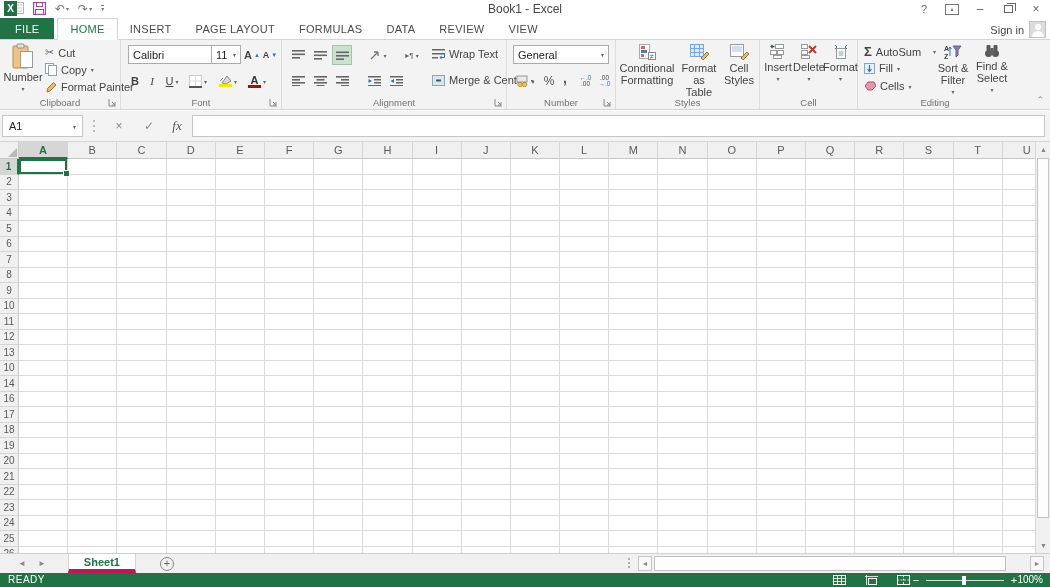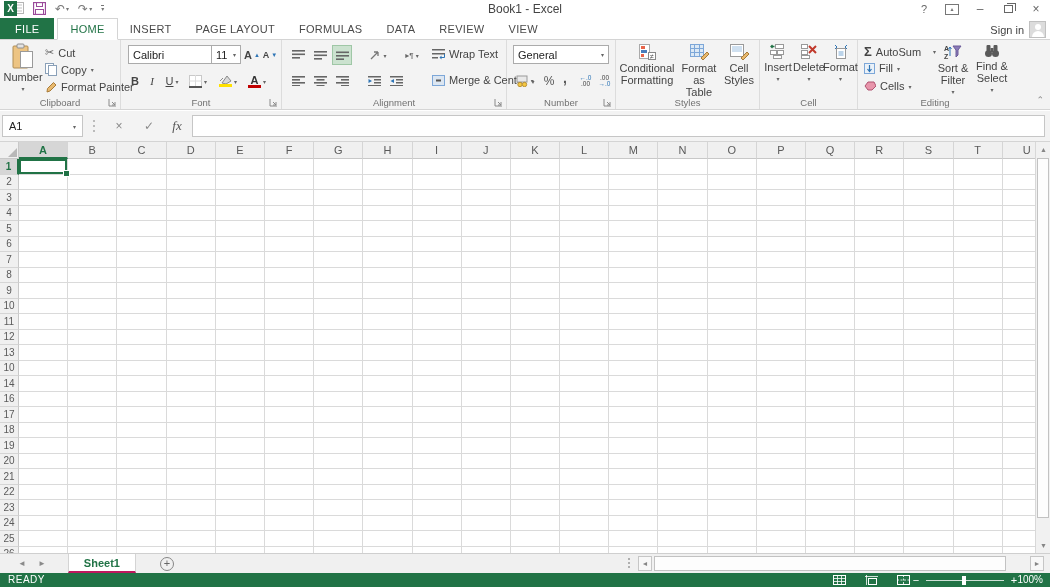--- a/index.html
+++ b/index.html
@@ -82,21 +82,21 @@
 .g-cell.selected::after{content:"";position:absolute;right:-3px;bottom:-3px;width:5px;height:5px;background:#217346;border:1px solid #fff}
 
 
 .vscroll{position:absolute;top:142px;right:0;width:15px;height:411px;background:#f1f1f1;border-left:1px solid #d8d8d8}
 .vs-btn{position:absolute;left:0;width:15px;height:15px;display:flex;align-items:center;justify-content:center;color:#868686;font-size:7px}
 .vs-thumb{position:absolute;left:1px;width:12px;background:#fdfdfd;border:1px solid #c2c2c2}
 
 
 .sheetbar{position:absolute;top:553px;left:0;width:100%;height:20px;background:#f0f0f0;border-top:1px solid #cfcfcf;display:flex;align-items:stretch}
 .nav-arrows{display:flex;align-items:center;gap:12px;padding:0 10px 0 18px;color:#8a8a8a;font-size:8px}
-.sheet-tab{background:#fff;border-left:1px solid #d4d4d4;border-right:1px solid #d4d4d4;border-bottom:2px solid #be185d;color:#217346;font-weight:bold;font-size:11px;display:flex;align-items:center;padding:0 15px;margin-left:12px}
+.sheet-tab{background:#fff;border-left:1px solid #d4d4d4;border-right:1px solid #d4d4d4;border-bottom:4px solid #be185d;color:#217346;font-weight:bold;font-size:11px;display:flex;align-items:center;padding:0 15px;margin-left:12px}
 .newsheet{width:14px;height:14px;border:1px solid #868686;border-radius:50%;color:#666;display:flex;align-items:center;justify-content:center;font-size:11px;line-height:11px;align-self:center;margin-left:24px}
 .hs-dots{position:absolute;left:628px;top:4px}
 .hs-dots i{display:block;width:2px;height:2px;border-radius:50%;background:#9a9a9a;margin-bottom:2px}
 .hscroll{position:absolute;left:638px;right:6px;top:2px;height:15px;background:#f1f1f1}
 .hs-btn{position:absolute;top:0;width:14px;height:15px;background:#f8f8f8;border:1px solid #c6c6c6;display:flex;align-items:center;justify-content:center;color:#868686;font-size:7px}
 .hs-thumb{position:absolute;left:16px;width:352px;top:0;height:15px;background:#fdfdfd;border:1px solid #c2c2c2}
 
 
 .statusbar{position:absolute;top:573px;left:0;width:100%;height:14px;background:#217346;color:#fff}
 .sb-mode{position:absolute;left:8px;top:1px;font-size:10px;letter-spacing:.5px;color:#fff}

